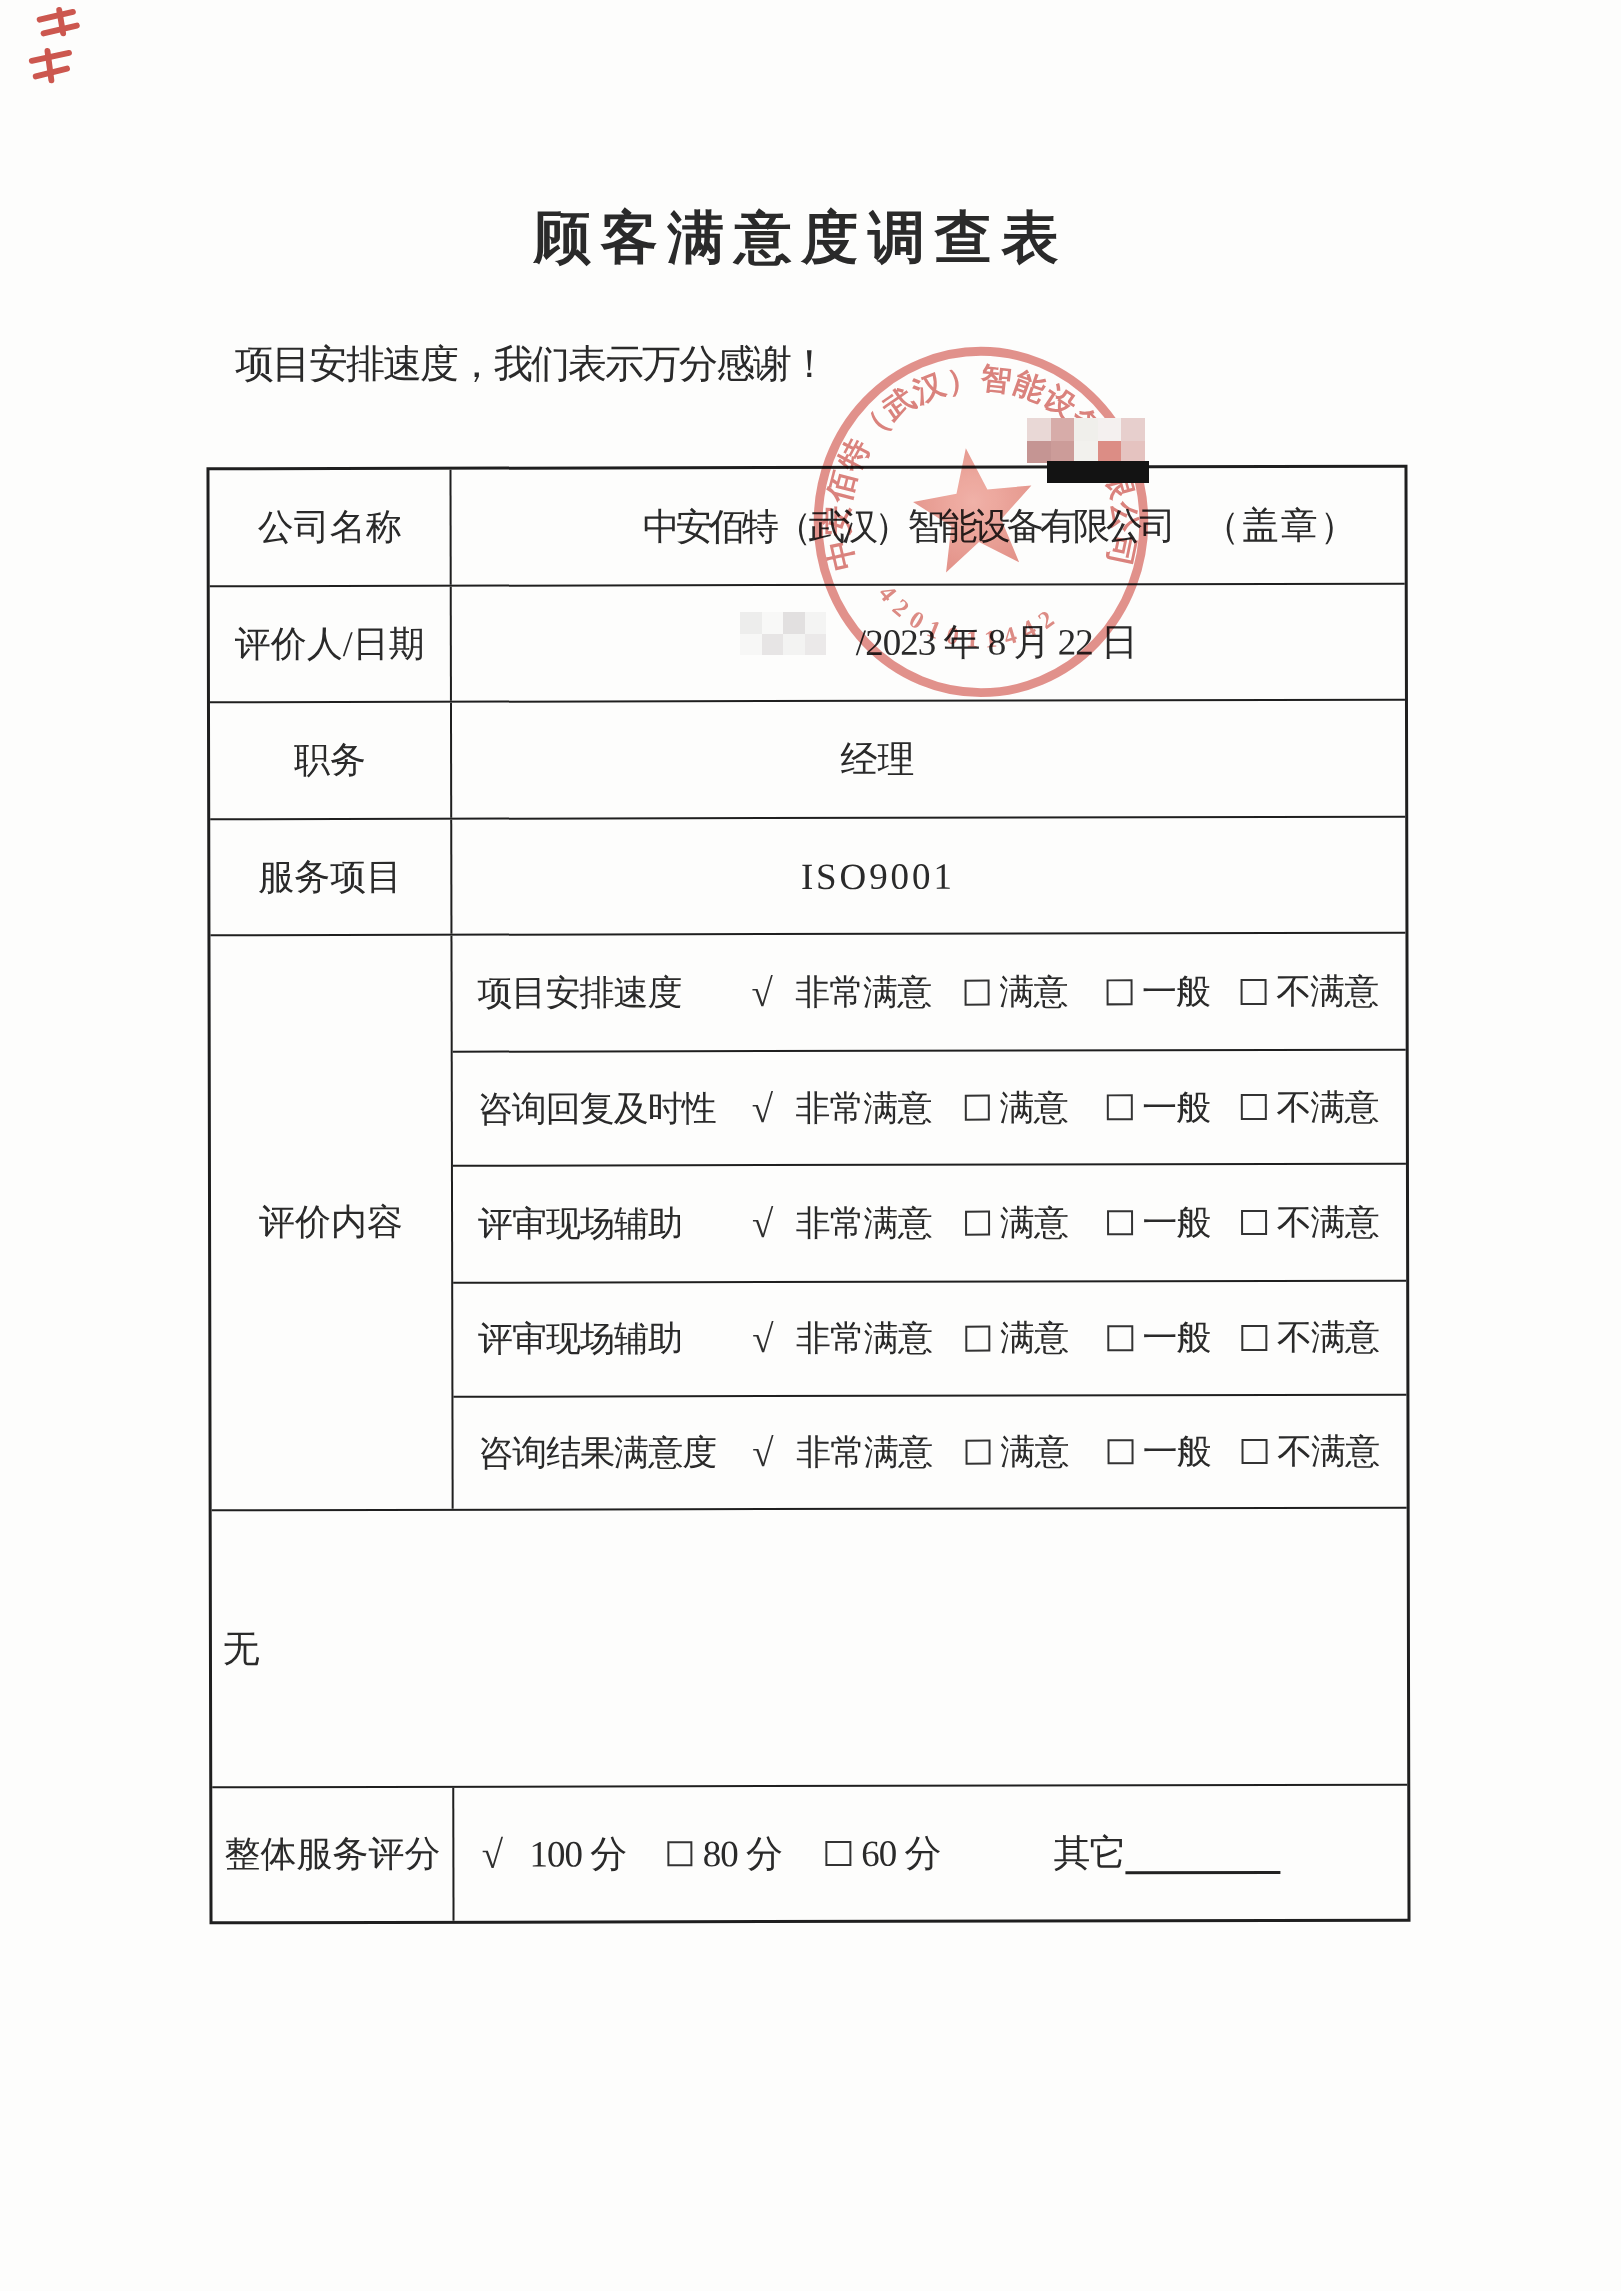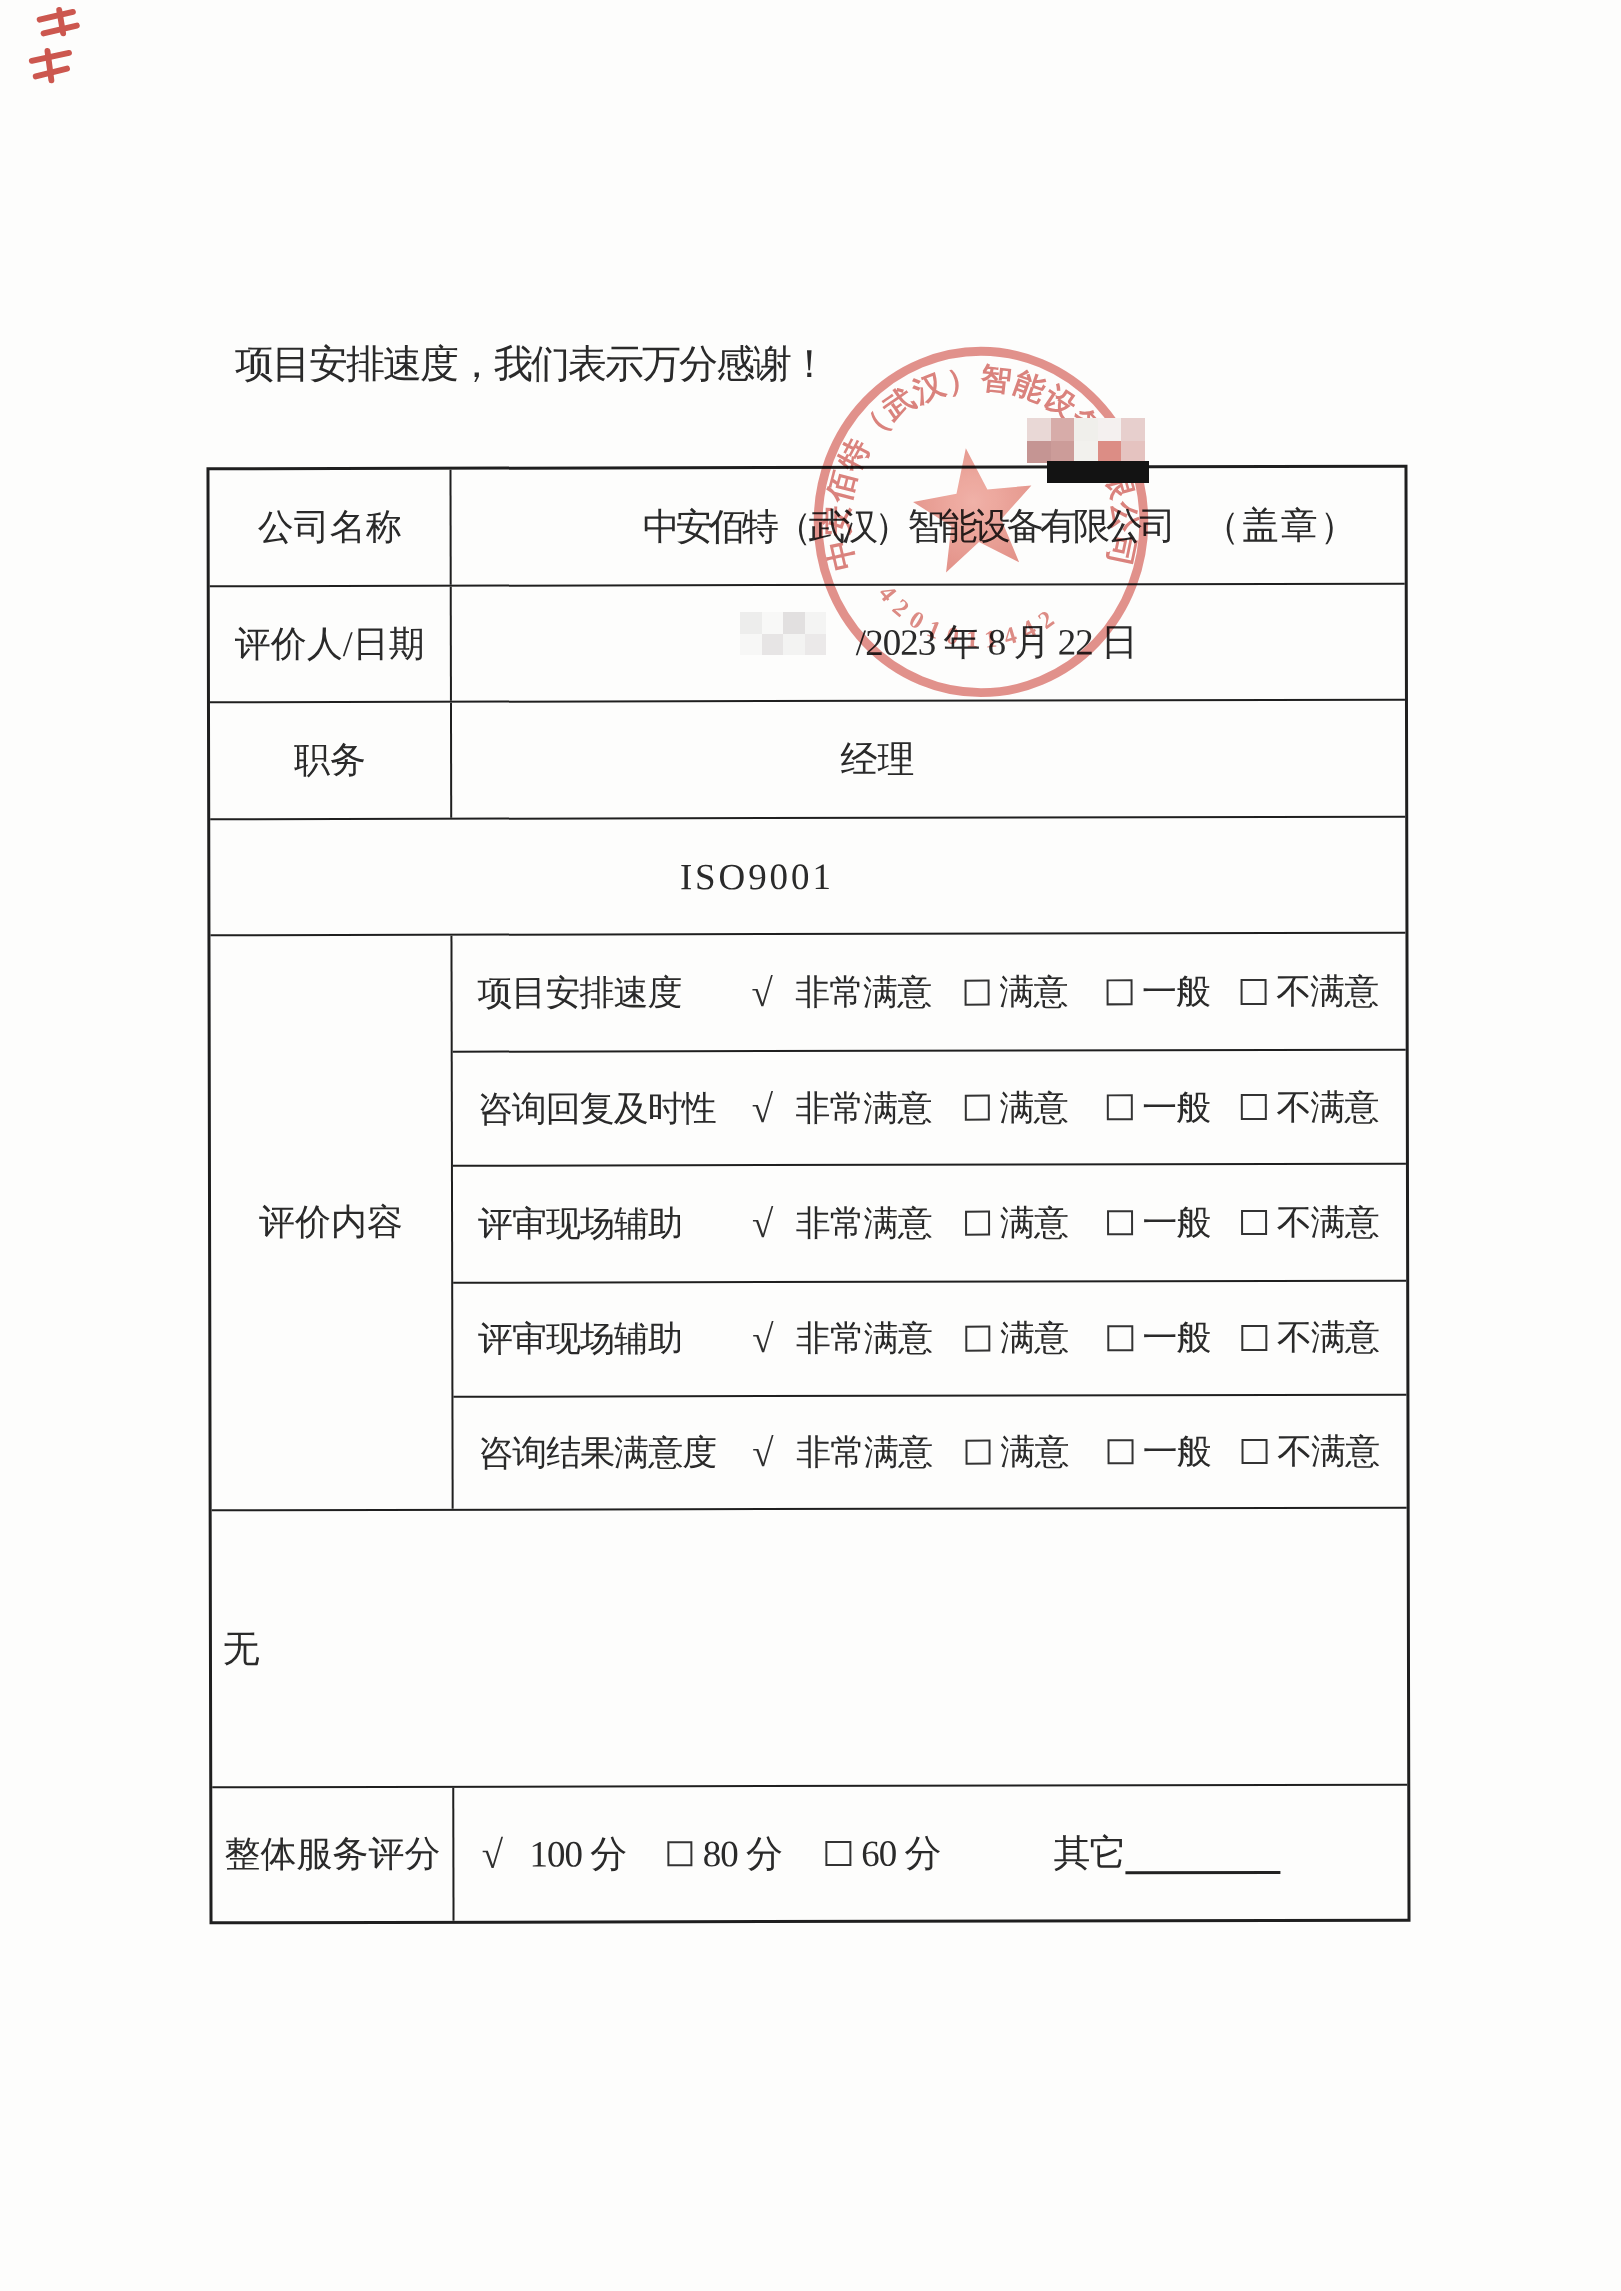--- a/index.html
+++ b/index.html
@@ -77,20 +77,21 @@
     <g fill="none" stroke="#c43b31" stroke-width="6" stroke-linecap="round" opacity="0.85">
       <path d="M16,16 L50,8"></path>
       <path d="M20,30 L54,22"></path>
       <path d="M36,6 L40,30"></path>
       <path d="M8,58 L46,50"></path>
       <path d="M12,74 L44,66"></path>
       <path d="M24,48 L28,78"></path>
     </g>
   </svg>
 
+  <div class="abs doc-title">顾客满意度调查表</div>
   <div class="abs doc-subtitle">项目安排速度，我们表示万分感谢！</div>
 
   <div class="abs survey-table">
 
     <div class="t-row" style="height:116px;">
       <div class="label-cell">公司名称</div>
       <div class="value-cell">
         <span class="company-name">中安佰特（武汉）智能设备有限公司</span>
         <span class="seal-note">（盖章）</span>
       </div>
@@ -104,20 +105,21 @@
     </div>
 
     <div class="t-row" style="height:118px;">
       <div class="label-cell">职务</div>
       <div class="value-cell center-val">
         <span>经理</span>
       </div>
     </div>
 
     <div class="t-row" style="height:117px;">
+      <div class="label-cell">服务项目</div>
       <div class="value-cell center-val" style="letter-spacing:2.9px;">
         <span>ISO9001</span>
       </div>
     </div>
 
     <div class="t-row" style="height:575px;">
       <div class="label-cell">评价内容</div>
       <div class="rating-stack">
 
         <div class="rating-row" style="height:116px;">

